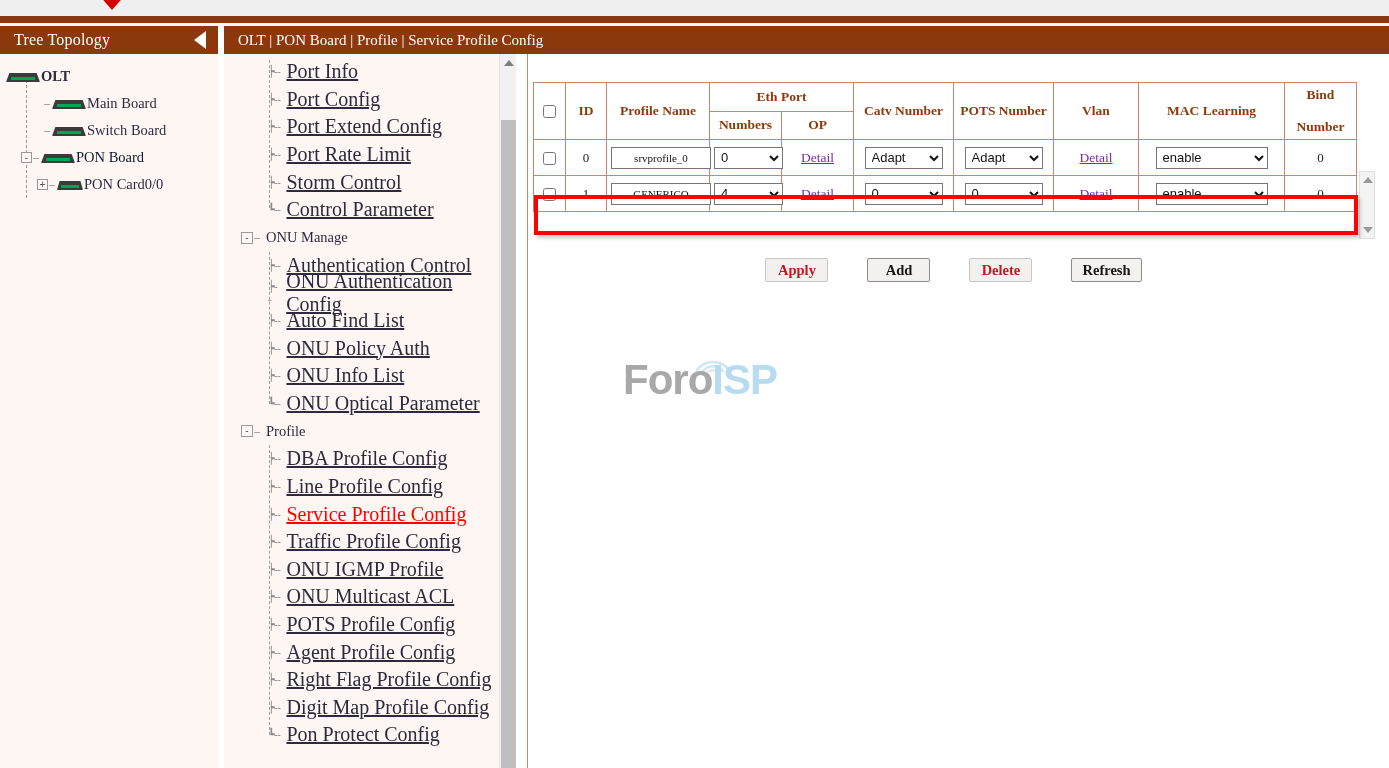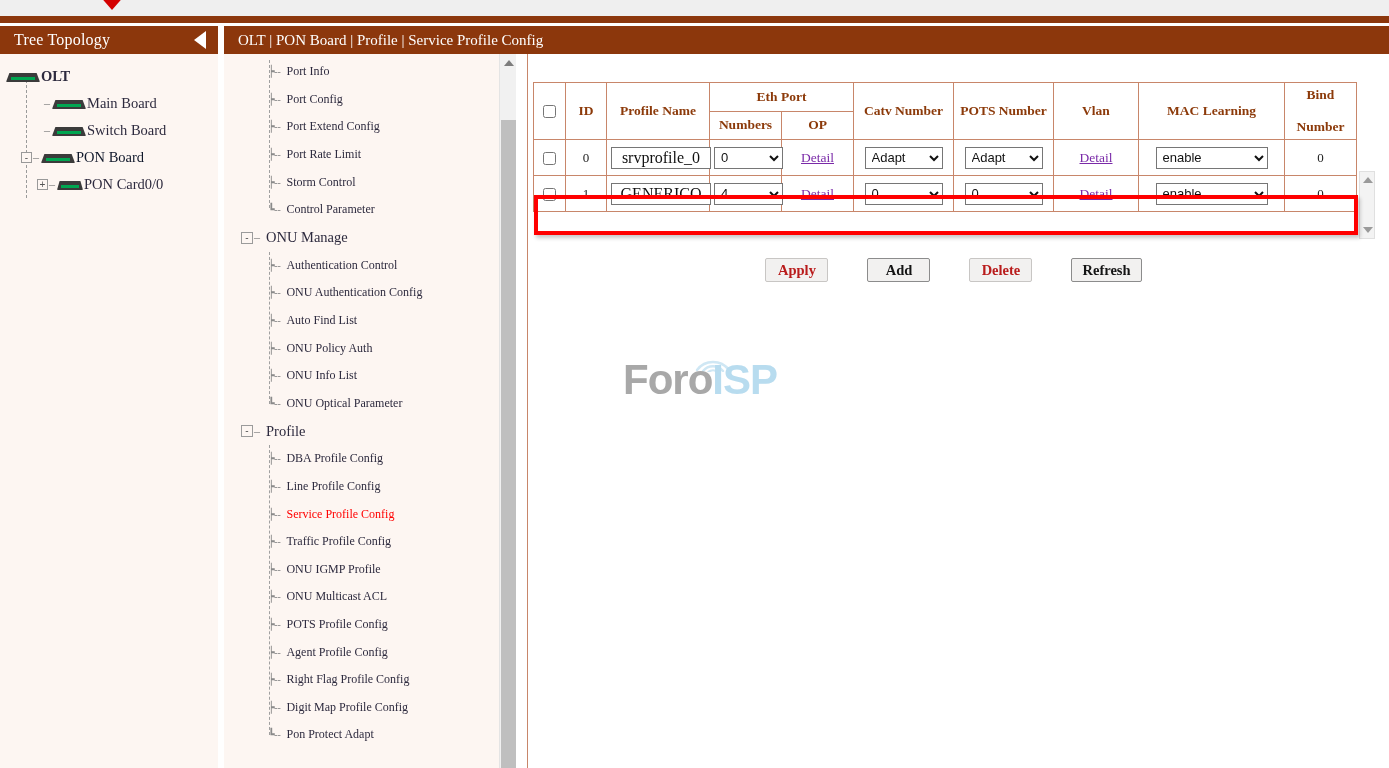--- a/index.html
+++ b/index.html
@@ -118,21 +118,21 @@
   .menu-group .gdash { color: #7a7a7a; font-size: 12px; margin: 0 6px 0 1px; }
   .menu-group .gtext { font-size: 14.5px; color: #2d2a3e; }
   .menu-item {
     position: relative; display: flex; align-items: center;
     height: 27.6px; padding-left: 44px;
   }
   .menu-item .tick {
     color: #8a8a8a; font-size: 11px; letter-spacing: -.5px; margin-right: 6px;
     font-family: "Liberation Sans", sans-serif;
   }
-  .menu-item .mtext { font-size: 12px; color: #2d2a3e; cursor: pointer; }
+  .menu-item .mtext { font-size: 20px; color: #2d2a3e; cursor: pointer; text-decoration: underline; }
   .menu-item .mtext.active { color: #ff0000; }
   .menu-dashline {
     position: absolute; left: 45px; width: 0; border-left: 1px dashed #a0a0a0;
   }
 
   
   .menu-scroll {
     position: absolute; left: 499px; top: 54px; width: 17px; height: 714px;
     background: #f1f1f1; border-left: 1px solid #e4e4e4;
   }
@@ -185,21 +185,21 @@
   .col-catv  { width: 100px; }
   .col-pots  { width: 100px; }
   .col-vlan  { width: 85px; }
   .col-mac   { width: 146px; }
   .col-bind  { width: 72px; }
 
   input[type=checkbox] {
     width: 13px; height: 13px; margin: 0; vertical-align: middle; cursor: pointer;
   }
   .txtin {
-    width: 100px; height: 22px; font-size: 16px;
+    width: 100px; height: 22px; font-size: 11px;
     font-family: "Liberation Serif", serif; text-align: center;
     border: 1px solid #767676; background: #fff; color: #111;
     padding: 0 2px;
   }
   select.sel {
     height: 22px; font-size: 13px; font-family: "Liberation Sans", sans-serif;
     border: 1px solid #767676; background: #fff; color: #111; padding-left: 2px;
   }
   select.s-num  { width: 69px; }
   select.s-catv { width: 78px; }
@@ -438,21 +438,21 @@
         <div class="menu-item">
           <span class="tick">┝--</span>
           <span class="mtext">Right Flag Profile Config</span>
         </div>
         <div class="menu-item">
           <span class="tick">┝--</span>
           <span class="mtext">Digit Map Profile Config</span>
         </div>
         <div class="menu-item">
           <span class="tick">┗--</span>
-          <span class="mtext">Pon Protect Adapt</span>
+          <span class="mtext">Pon Protect Config</span>
         </div>
       </div>
     </div>
   </div>
 
   <div class="menu-scroll">
     <div class="up"></div>
     <div class="thumb"></div>
   </div>
 

